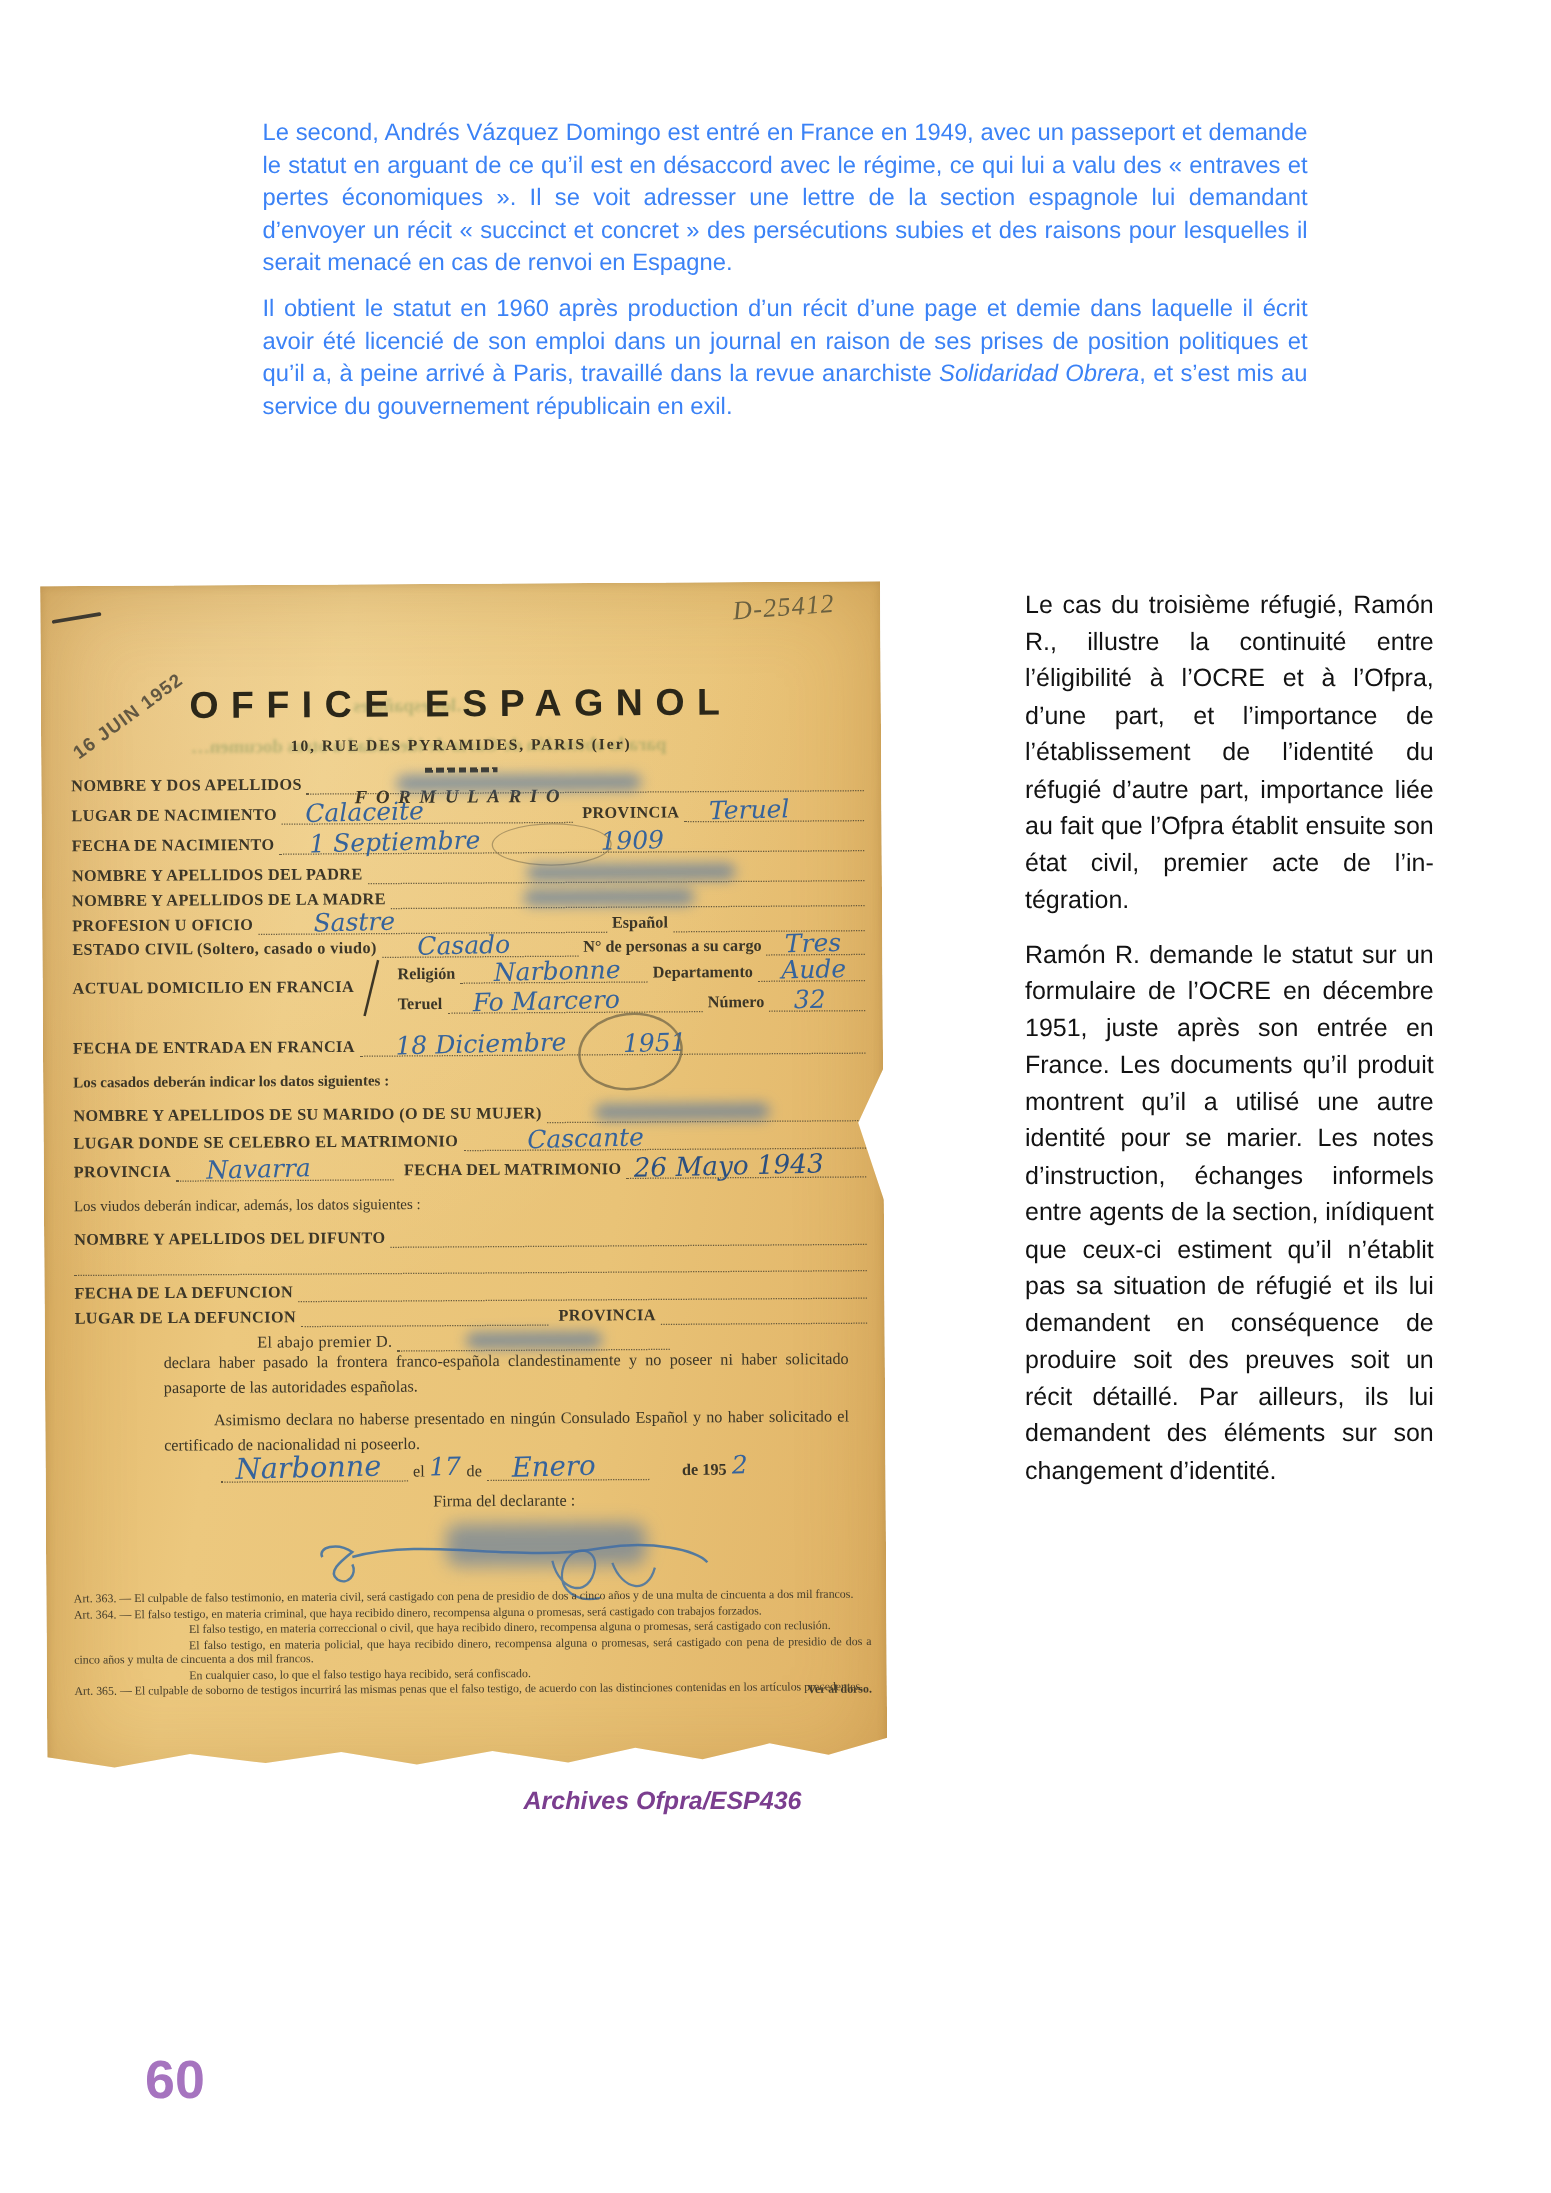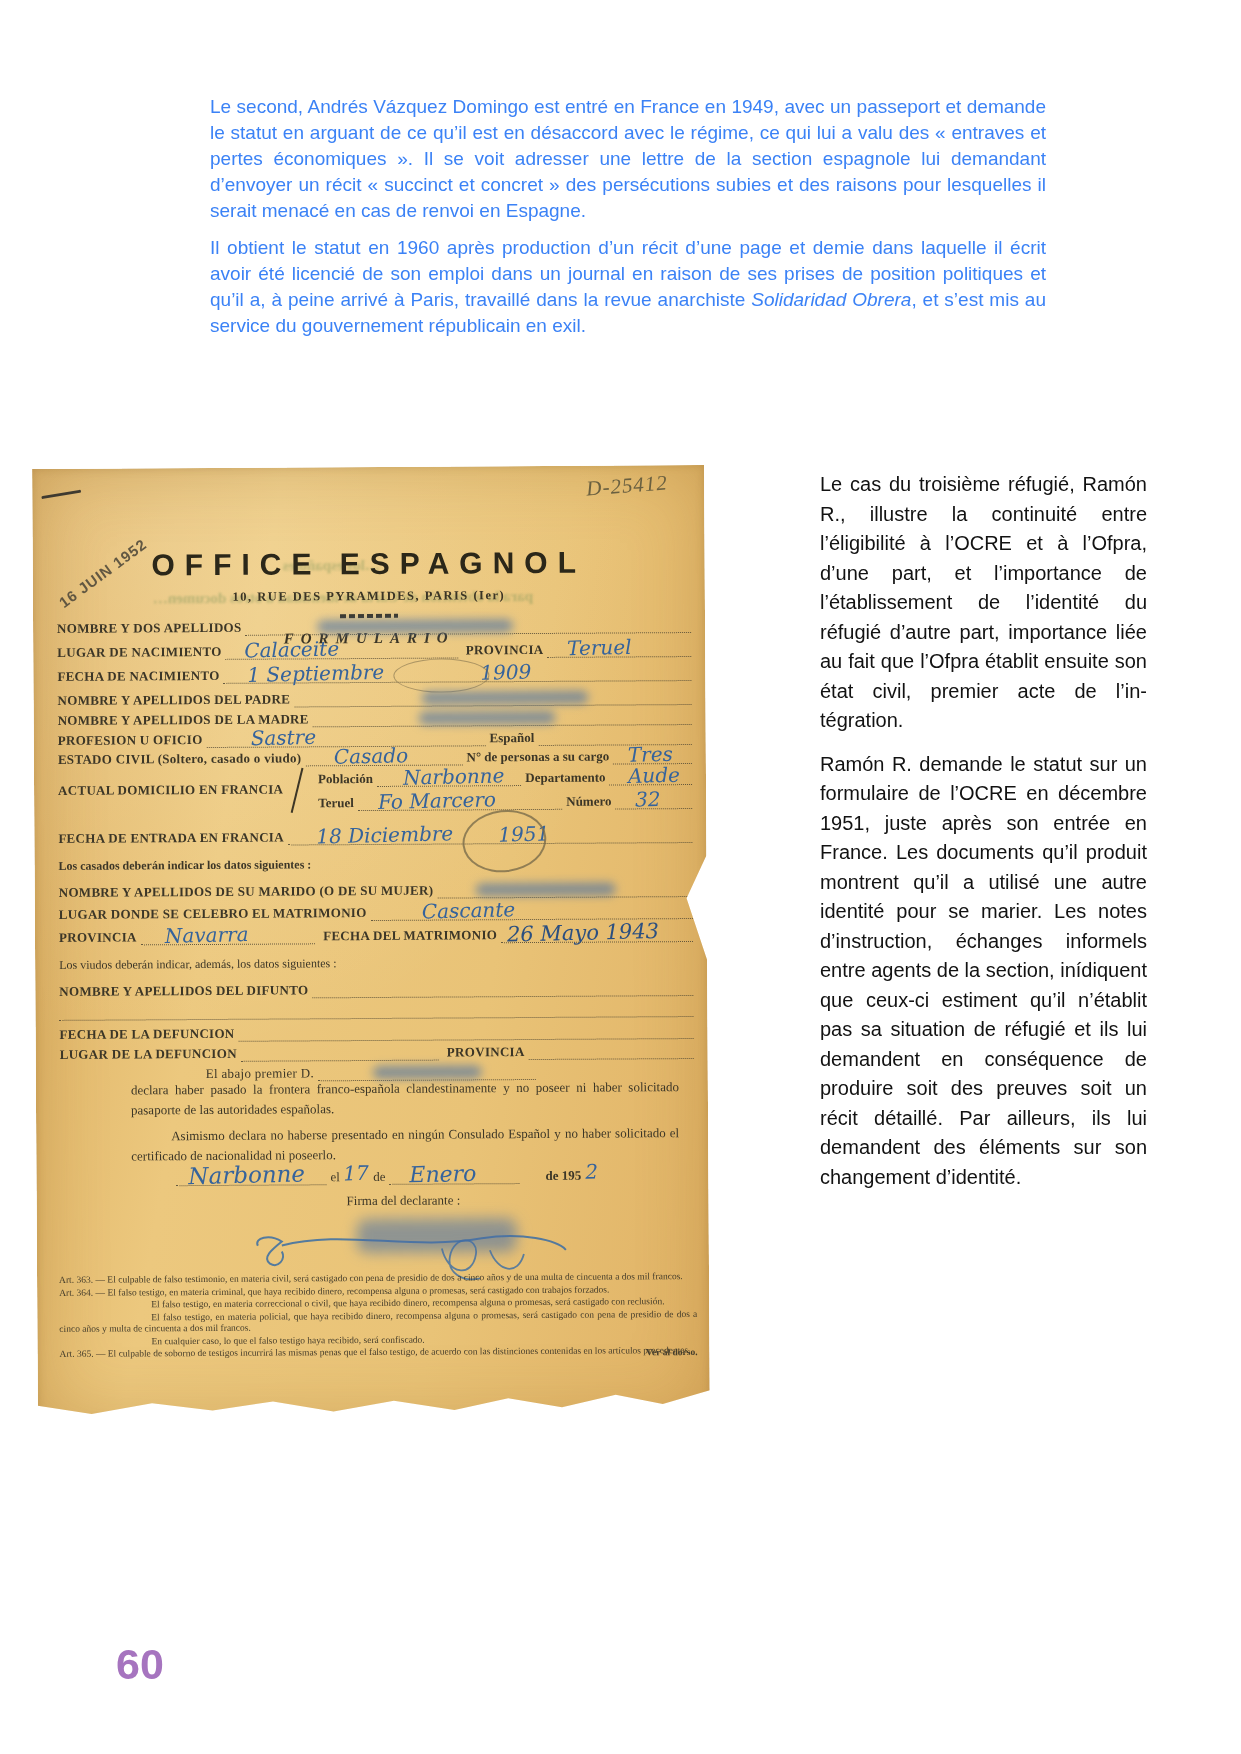--- a/index.html
+++ b/index.html
@@ -159,21 +159,21 @@
       <span class="lb2">N° de personas a su cargo</span>
       <span class="fill" style="flex:0.5;">
           <span class="hw" style="left:18%;">Tres</span>
         </span>
     </div>
 
     <div style="position:absolute;top:298px;left:24px;right:14px;height:52px;">
       <span class="lb" style="position:absolute;top:16px;left:0;">ACTUAL DOMICILIO EN FRANCIA</span>
       <span class="brace" style="top:2px;left:238px;height:46px;"></span>
       <div class="row" style="top:4px;left:256px;right:0;">
-        <span class="lb2">Población</span>
+        <span class="lb2">Religión</span>
         <span class="fill" style="flex:1.4;">
             <span class="hw" style="left:18%;">Narbonne</span>
           </span>
         <span class="lb2">Departamento</span>
         <span class="fill" style="flex:0.8;">
             <span class="hw" style="left:22%;">Aude</span>
           </span>
       </div>
       <div class="row" style="top:28px;left:256px;right:0;">
         <span class="lb2">Teruel</span>
@@ -283,14 +283,15 @@
       <div class="art"><span>Art. 363. —</span> <span>El culpable de falso testimonio, en materia civil, será castigado con pena de presidio de dos a cinco años y de una multa de cincuenta a dos mil francos.</span></div>
       <div class="art"><span>Art. 364. —</span> <span>El falso testigo, en materia criminal, que haya recibido dinero, recompensa alguna o promesas, será castigado con trabajos forzados.</span></div>
       <div class="art-sub">El falso testigo, en materia correccional o civil, que haya recibido dinero, recompensa alguna o promesas, será castigado con reclusión.</div>
       <div class="art-sub">El falso testigo, en materia policial, que haya recibido dinero, recompensa alguna o promesas, será castigado con pena de presidio de dos a cinco años y multa de cincuenta a dos mil francos.</div>
       <div class="art-sub">En cualquier caso, lo que el falso testigo haya recibido, será confiscado.</div>
       <div class="art"><span>Art. 365. —</span> <span>El culpable de soborno de testigos incurrirá las mismas penas que el falso testigo, de acuerdo con las distinciones contenidas en los artículos precedentes.</span></div>
       <div class="dorso">Ver al dorso.</div>
     </div>
   </div>
 
+  <div class="caption">Archives Ofpra/ESP436</div>
   <div class="pagenum">60</div>
 </div>
 
 </body></html>

